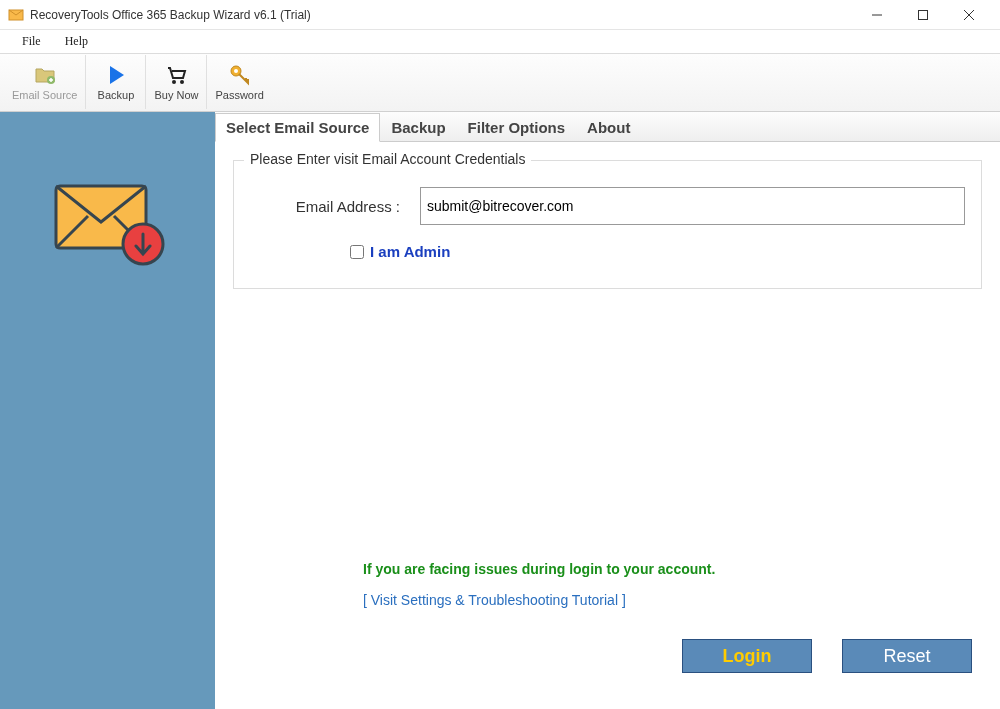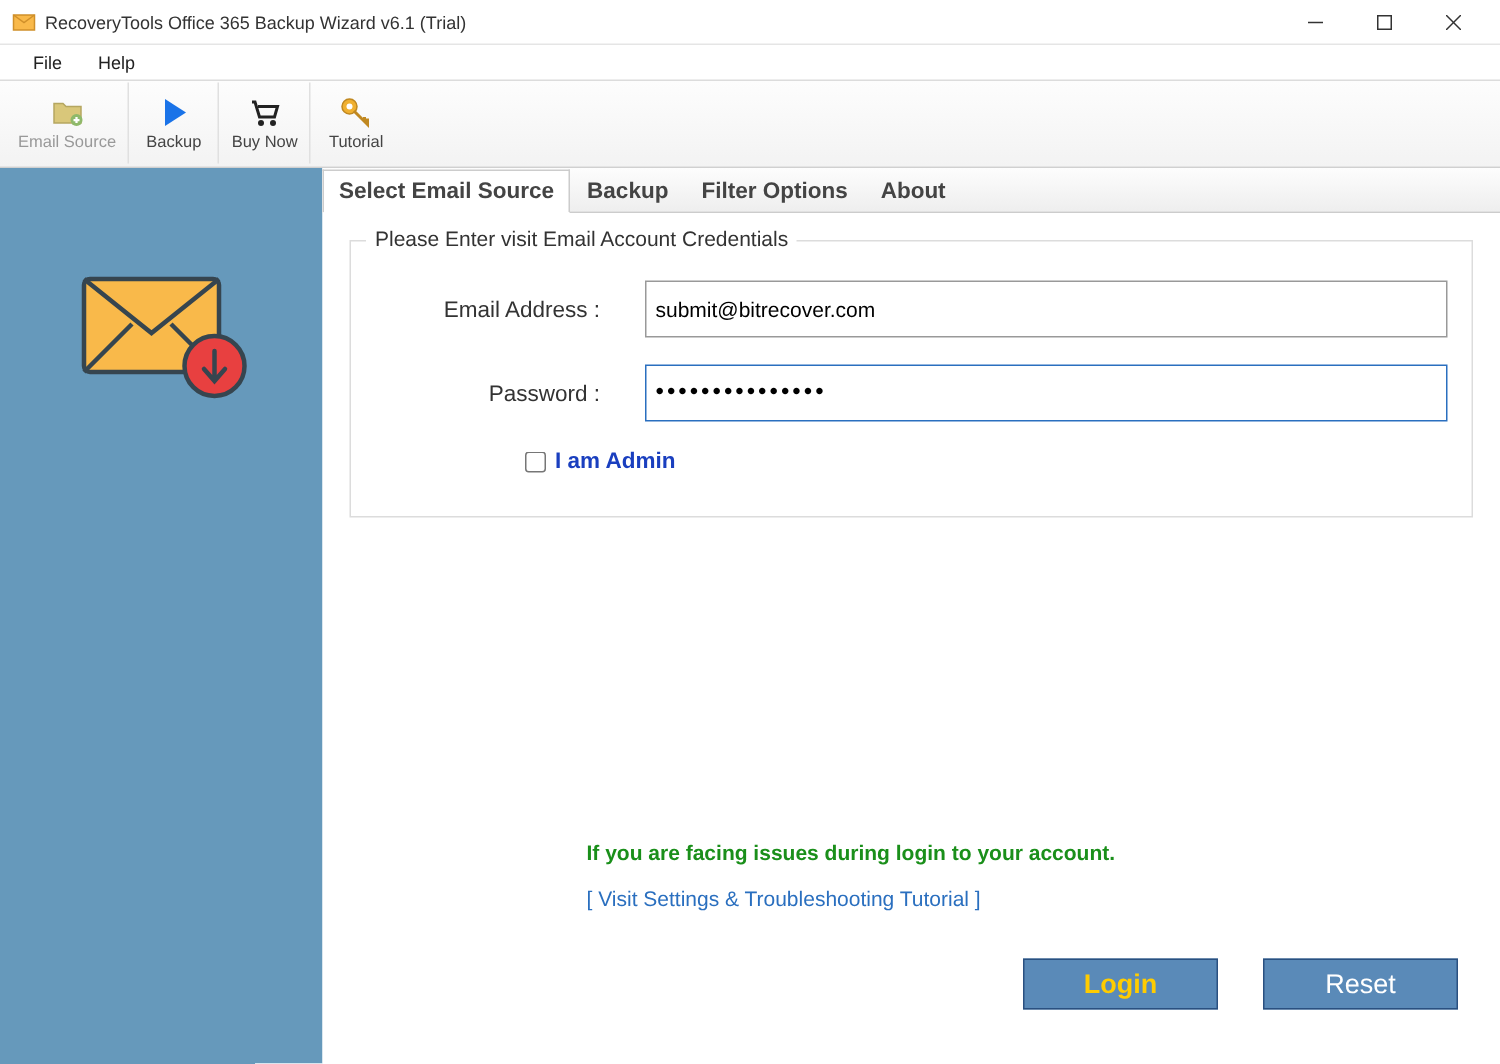--- a/index.html
+++ b/index.html
@@ -8,21 +8,21 @@
 
 .titlebar { height:30px; background:#fff; display:flex; align-items:center; padding:0 8px; border-bottom:1px solid #e5e5e5; }
 .titlebar .app-icon { width:16px; height:16px; margin-right:6px; }
 .titlebar .title { font-size:12px; color:#333; flex:1; }
 .win-btns { display:flex; gap:0; }
 .win-btns div { width:46px; height:30px; display:flex; align-items:center; justify-content:center; cursor:pointer; }
 .win-btns svg { width:10px; height:10px; }
 
 
 .menubar { height:24px; background:#fff; display:flex; align-items:center; padding:0 10px; border-bottom:1px solid #dcdcdc; }
-.menu-item { font-size:12px; color:#222; padding:3px 12px; cursor:pointer; }
+.menu-item { font-size:12px; color:#222; padding:3px 12px; cursor:pointer;font-family:Liberation Serif, serif; }
 
 
 .toolbar { height:58px; background:linear-gradient(#fdfdfd,#f3f3f3); border-bottom:1px solid #d0d0d0; display:flex; align-items:flex-end; padding:2px 4px; }
 .tool-btn { display:flex; flex-direction:column; align-items:center; justify-content:center; padding:2px 8px; height:54px; cursor:pointer; border-right:1px solid #e0e0e0; min-width:60px; }
 .tool-btn:last-child { border-right:none; }
 .tool-btn .icon { width:24px; height:24px; display:flex; align-items:center; justify-content:center; }
 .tool-btn .label { font-size:11px; color:#444; margin-top:2px; }
 .tool-btn.disabled .label { color:#999; }
 
 
@@ -37,32 +37,32 @@
 .tab { padding:5px 10px 5px 10px; font-size:15px; font-weight:bold; color:#444; cursor:pointer; border:1px solid transparent; border-bottom:none; }
 .tab.active { background:#fff; border:1px solid #ccc; border-bottom:1px solid #fff; margin-bottom:-1px; }
 
 .tab-content { padding:10px 18px; height:calc(100% - 30px); position:relative; }
 
 
 .fieldset { border:1px solid #dcdcdc; padding:18px 16px 28px 16px; position:relative; margin-top:8px; }
 .fieldset-legend { position:absolute; top:-10px; left:10px; background:#fff; padding:0 6px; font-size:14px; color:#333; }
 
 .form-row { display:flex; align-items:center; margin:8px 0 18px 0; }
-.form-row .lbl { width:150px; text-align:right; font-size:15px; color:#333; margin-right:30px; }
+.form-row .lbl { width:150px; text-align:right; font-size:15px; color:#333; margin-right:20px; }
 .form-row input[type=text], .form-row input[type=password] {
   flex:1; height:26px; border:1px solid #999; padding:18px 6px; font-size:14px; outline:none;
 }
 .form-row input[type=password] { border:1px solid #2a6fbf; letter-spacing:2px; font-size:16px; }
 
 .admin-row { display:flex; align-items:center; margin-left:100px; margin-top:10px; gap:6px; }
 .admin-row input[type=checkbox] { width:14px; height:14px; }
 .admin-row label { font-size:15px; font-weight:bold; color:#1a3fbf; }
 
 
-.help-block { position:absolute; left:176px; bottom:100px; width:540px; }
+.help-block { position:absolute; left:148px; bottom:100px; width:540px; }
 .help-text { color:#1a8f1a; font-weight:bold; font-size:14px; line-height:1.4; }
 .tutorial-link { color:#2a6fbf; font-size:14px; margin-top:12px; display:inline-block; }
 
 
 .btn-row { position:absolute; right:28px; bottom:36px; display:flex; gap:30px; }
 .btn { width:130px; height:34px; border:1px solid #2a5080; background:#5a8ab8; display:flex; align-items:center; justify-content:center; font-size:18px; cursor:pointer; }
 .btn.reset { color:#fff; }
 .btn.login { color:#ffcc00; font-weight:bold; }
 </style>
 </head>
@@ -131,21 +131,21 @@
     <span class="label">Buy Now</span>
   </div>
   <div class="tool-btn">
     <span class="icon">
       <svg viewBox="0 0 24 24">
           <circle cx="8" cy="8" r="5" fill="#f0b030" stroke="#c08820"></circle>
           <circle cx="8" cy="8" r="2" fill="#fff"></circle>
           <path d="M11 11 L20 20 L20 17 L18 17 L18 15" fill="none" stroke="#c08820" stroke-width="2"></path>
         </svg>
     </span>
-    <span class="label">Tutorial</span>
+    <span class="label">Password</span>
   </div>
 </div>
 
 <div class="main">
   <div class="sidebar">
     <span>
       <svg viewBox="0 0 120 100">
         <rect x="8" y="14" width="90" height="62" rx="4" fill="#f9b94a" stroke="#36454f" stroke-width="3"></rect>
         <path d="M8 14 L53 50 L98 14" fill="none" stroke="#36454f" stroke-width="3"></path>
         <path d="M8 76 L40 44 M98 76 L66 44" fill="none" stroke="#36454f" stroke-width="3"></path>
@@ -166,24 +166,20 @@
 
     <div class="tab-content">
       <div class="fieldset">
         <div class="fieldset-legend">Please Enter visit Email Account Credentials</div>
 
         <div class="form-row">
           <div class="lbl">Email Address  :</div>
           <input type="text" value="submit@bitrecover.com" style="">
         </div>
 
-        <div class="form-row">
-          <div class="lbl">Password  :</div>
-          <input type="password" value="•••••••••••••••" style="">
-        </div>
 
         <div class="admin-row">
           <input type="checkbox" style="">
           <label>I am Admin</label>
         </div>
       </div>
 
       <div class="help-block">
         <div class="help-text">If you are facing issues during login to your account.</div>
         <a class="tutorial-link">[ Visit Settings &amp; Troubleshooting Tutorial ]</a>

